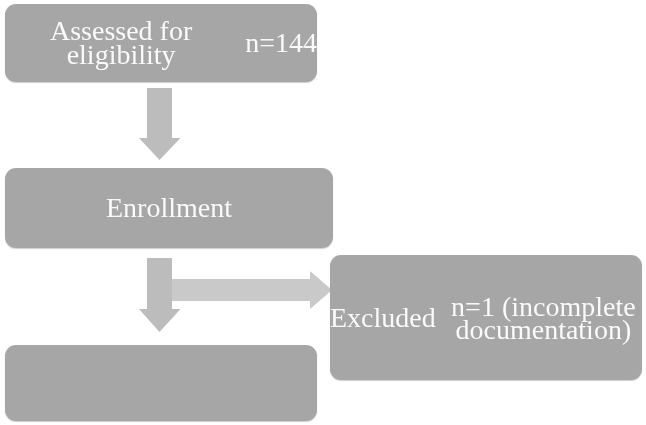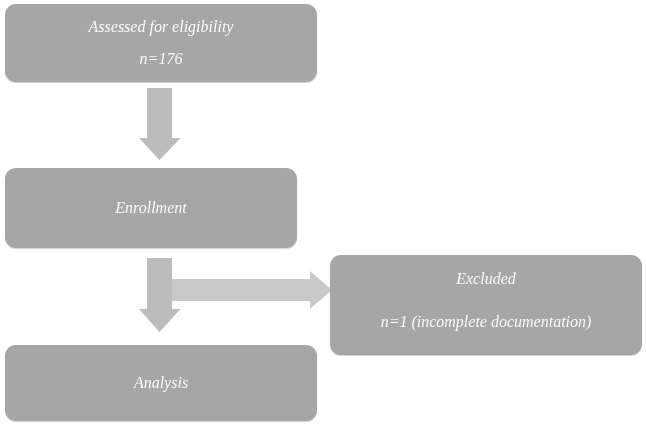--- a/index.html
+++ b/index.html
@@ -18,58 +18,57 @@
     background: var(--bg);
     overflow: hidden;
     font-family: "Liberation Serif", "DejaVu Serif", serif;
   }
   .flow-box {
     position: absolute;
     background: var(--box-fill);
     border-radius: 11px;
     color: var(--text-color);
     display: flex;
-    flex-direction: column;
+    flex-direction: row;
     align-items: center;
     justify-content: center;
     text-align: center;
-    font-size: 16px;
+    font-size: 28px;
     line-height: 24px;
     box-shadow: 0 1px 1px rgba(120,120,120,0.35);
-    font-style: italic;
   }
   .flow-box .label { display: block; }
   .flow-box .count { display: block; }
 
   #box-assessed   { left: 5px;   top: 4px;   width: 312px; height: 78px;  gap: 8px; }
-  #box-enrollment { left: 5px;   top: 168px; width: 292px; height: 80px;  gap: 1px; }
-  #box-excluded   { left: 330px; top: 255px; width: 312px; height: 100px; gap: 9px; }
+  #box-enrollment { left: 5px;   top: 168px; width: 328px; height: 80px;  gap: 1px; }
+  #box-excluded   { left: 330px; top: 255px; width: 312px; height: 125px; gap: 9px; }
   #box-analysis   { left: 5px;   top: 345px; width: 312px; height: 76px;  gap: 10px; }
 
   #box-excluded .count {
     max-width: 215px;
     margin: 8px auto;
-    line-height: 28px;
+    line-height: 23px;
   }
 
   .arrow { position: absolute; display: block; }
   #arrow-down-1 { left: 139px; top: 88px;  width: 42px;  height: 72px; }
   #arrow-down-2 { left: 139px; top: 258px; width: 42px;  height: 74px; }
   #arrow-right-1{ left: 162px; top: 271px; width: 170px; height: 38px; }
   .arrow-down-shape  { fill: var(--arrow-down); }
   .arrow-right-shape { fill: var(--arrow-right); }
 </style>
 </head>
 <body>
 
 <div class="canvas">
 
   <div class="flow-box" id="box-assessed">
     <span class="label">Assessed for eligibility</span>
-    <span class="count">n=176</span>
+    <span class="count">n=144</span>
   </div>
 
   <svg class="arrow" id="arrow-down-1" viewBox="0 0 42 72" aria-hidden="true">
     <polygon class="arrow-down-shape" points="8,0 33,0 33,50 41.5,50 20.5,72 0,50 8,50"></polygon>
   </svg>
 
   <div class="flow-box" id="box-enrollment">
     <span class="label">Enrollment</span>
   </div>
 
@@ -80,16 +79,15 @@
   <svg class="arrow" id="arrow-down-2" viewBox="0 0 42 74" aria-hidden="true">
     <polygon class="arrow-down-shape" points="8,0 33,0 33,51 41.5,51 20.5,74 0,51 8,51"></polygon>
   </svg>
 
   <div class="flow-box" id="box-excluded">
     <span class="label">Excluded</span>
     <span class="count">n=1 (incomplete documentation)</span>
   </div>
 
   <div class="flow-box" id="box-analysis">
-    <span class="label">Analysis</span>
   </div>
 
 </div>
 
 </body></html>

